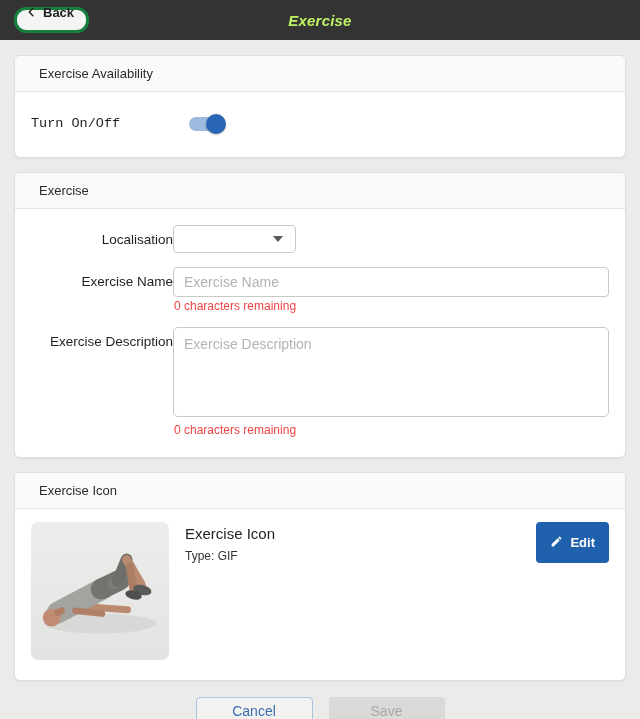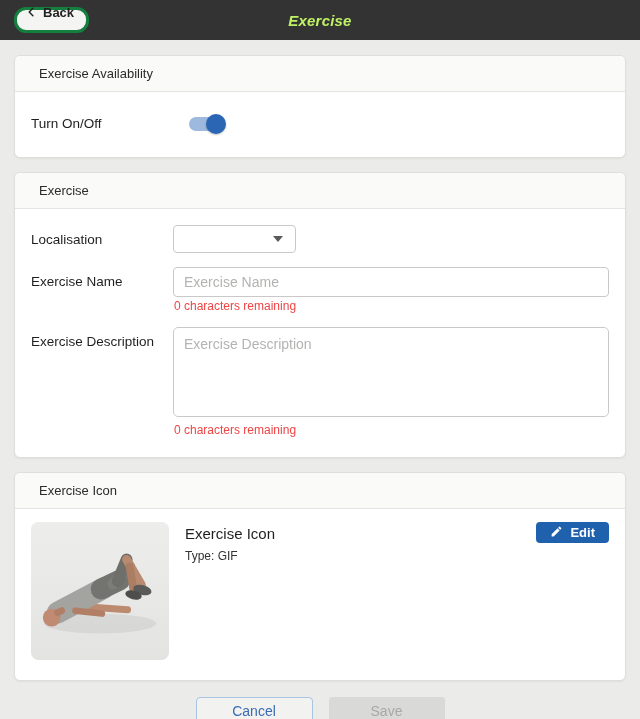--- a/index.html
+++ b/index.html
@@ -31,32 +31,32 @@
   .panel {
     background:#ffffff; border:1px solid #dededc; border-radius:6px;
     box-shadow:0 1px 2px rgba(0,0,0,.05);
     margin-bottom:14px; overflow:hidden;
   }
   .section-header {
     background:#fafaf9; border-bottom:1px solid #e4e4e2;
     padding:10px 24px; font-size:13px; color:#2b2b2b;
   }
   
-  .availability-body { display:flex; align-items:flex-end; padding:24px 16px 26px; }
+  .availability-body { display:flex; align-items:flex-end; padding:24px 16px 26px;font-family:Liberation Mono, monospace; }
   .field-label { width:142px; font-size:13.5px; color:#1f1f1f; flex:0 0 142px; }
   .toggle { position:relative; width:34px; height:14px; margin-left:16px; cursor:pointer; }
   .toggle .track { display:block; width:34px; height:14px; border-radius:7px; background:#9db9de; }
   .toggle .knob {
     position:absolute; top:-3px; right:-3px; width:20px; height:20px;
     border-radius:50%; background:#2a66b4; box-shadow:0 1px 2px rgba(0,0,0,.25);
   }
   
   .general-body { padding:16px 16px 20px; }
   .form-row { display:flex; align-items:flex-start; }
-  .form-row .field-label { padding-top:7px; }
+  .form-row .field-label { padding-top:7px;text-align:right; }
   .form-field { flex:1; }
   .select-box {
     width:123px; height:28px; border:1px solid #c9c9c7; border-radius:4px;
     background:#fff; display:flex; align-items:center; justify-content:flex-end;
     padding:0 12px; cursor:pointer;
   }
   .caret-down {
     width:0; height:0;
     border-left:5px solid transparent; border-right:5px solid transparent;
     border-top:6px solid #5a5a58;
@@ -80,21 +80,21 @@
     width:138px; height:138px; border-radius:8px; overflow:hidden;
     background:#eaeaea; flex:0 0 138px;
   }
   .thumb svg { display:block; width:100%; height:100%; }
   .icon-meta { flex:1; padding:3px 0 0 16px; }
   .icon-title { font-size:15px; color:#1f1f1f; margin-bottom:7px; }
   .icon-type { font-size:12px; color:#333; }
   .edit-btn {
     display:flex; align-items:center; gap:7px;
     background:#2061ae; color:#fff; border:none; border-radius:4px;
-    height:21px; padding:0 14px; font-size:13px; font-weight:bold;
+    height:41px; padding:0 14px; font-size:13px; font-weight:bold;
     font-family:"Liberation Sans", sans-serif;
     cursor:pointer; margin-top:0;
   }
   
   .footer-actions {
     display:flex; justify-content:center; gap:16px; padding:2px 0 14px;
   }
   .cancel-btn {
     width:117px; height:28px; background:#f2f2f0;
     border:1px solid #a9c3e3; border-radius:4px;

